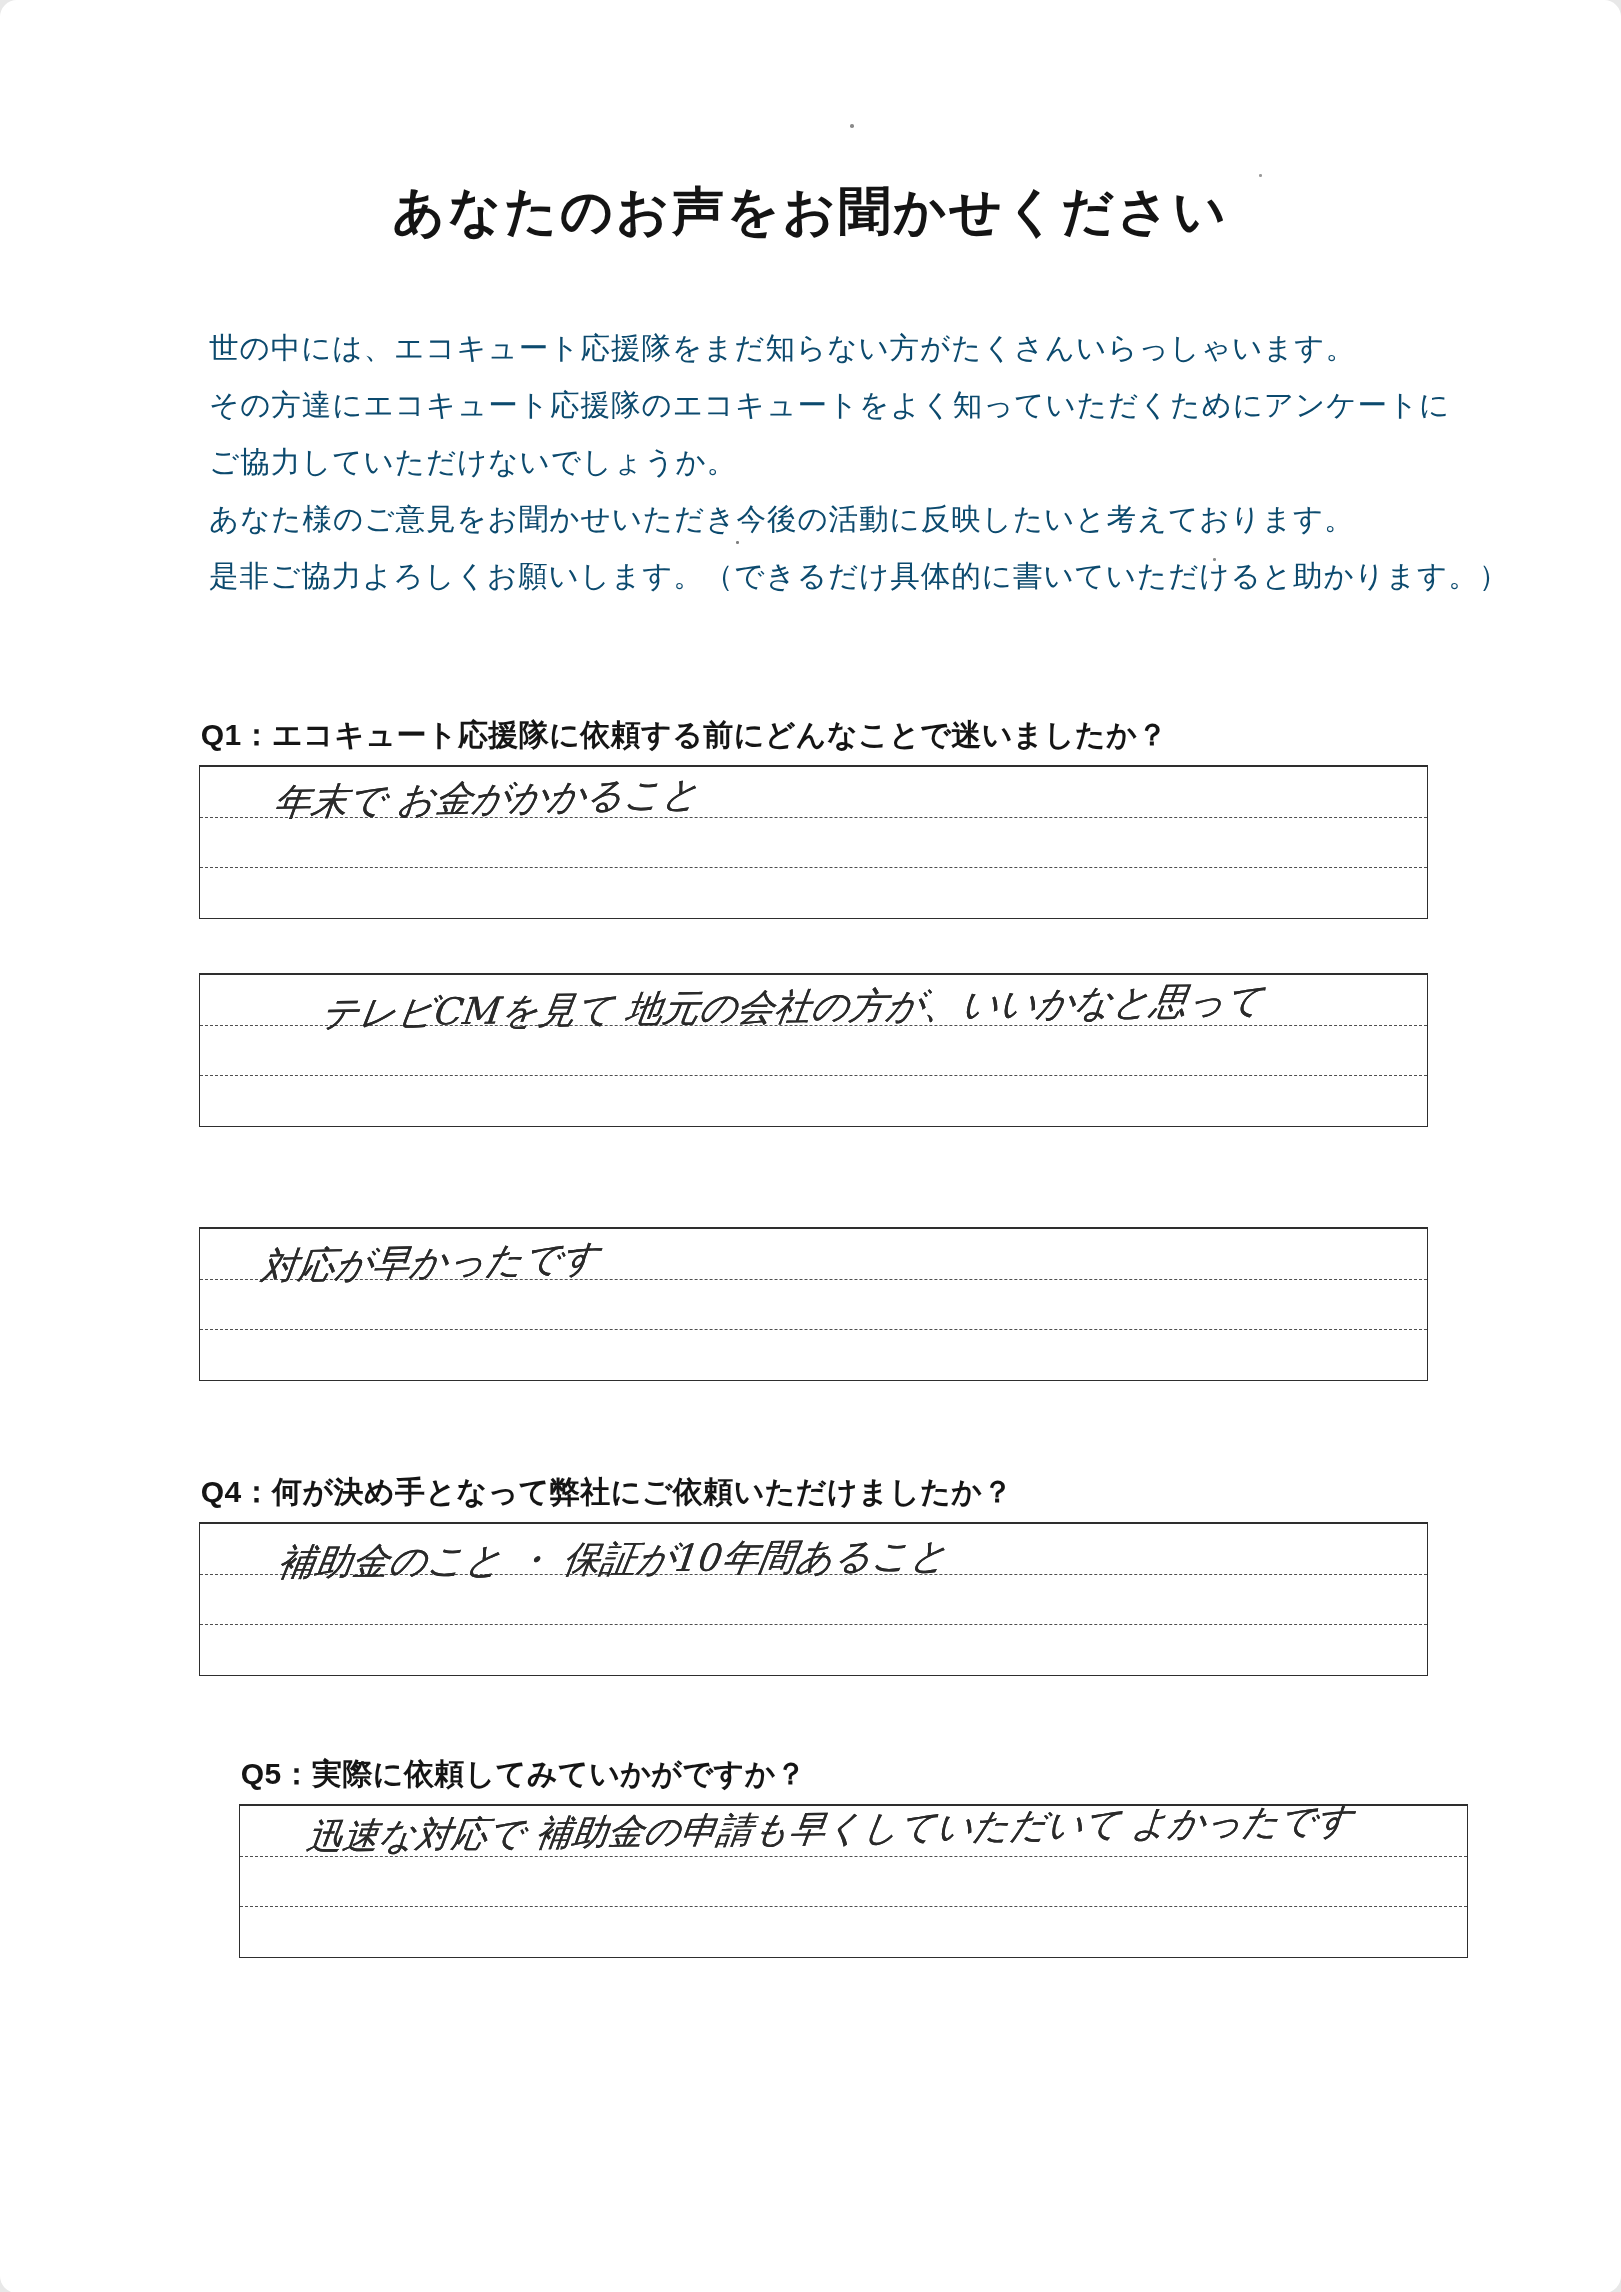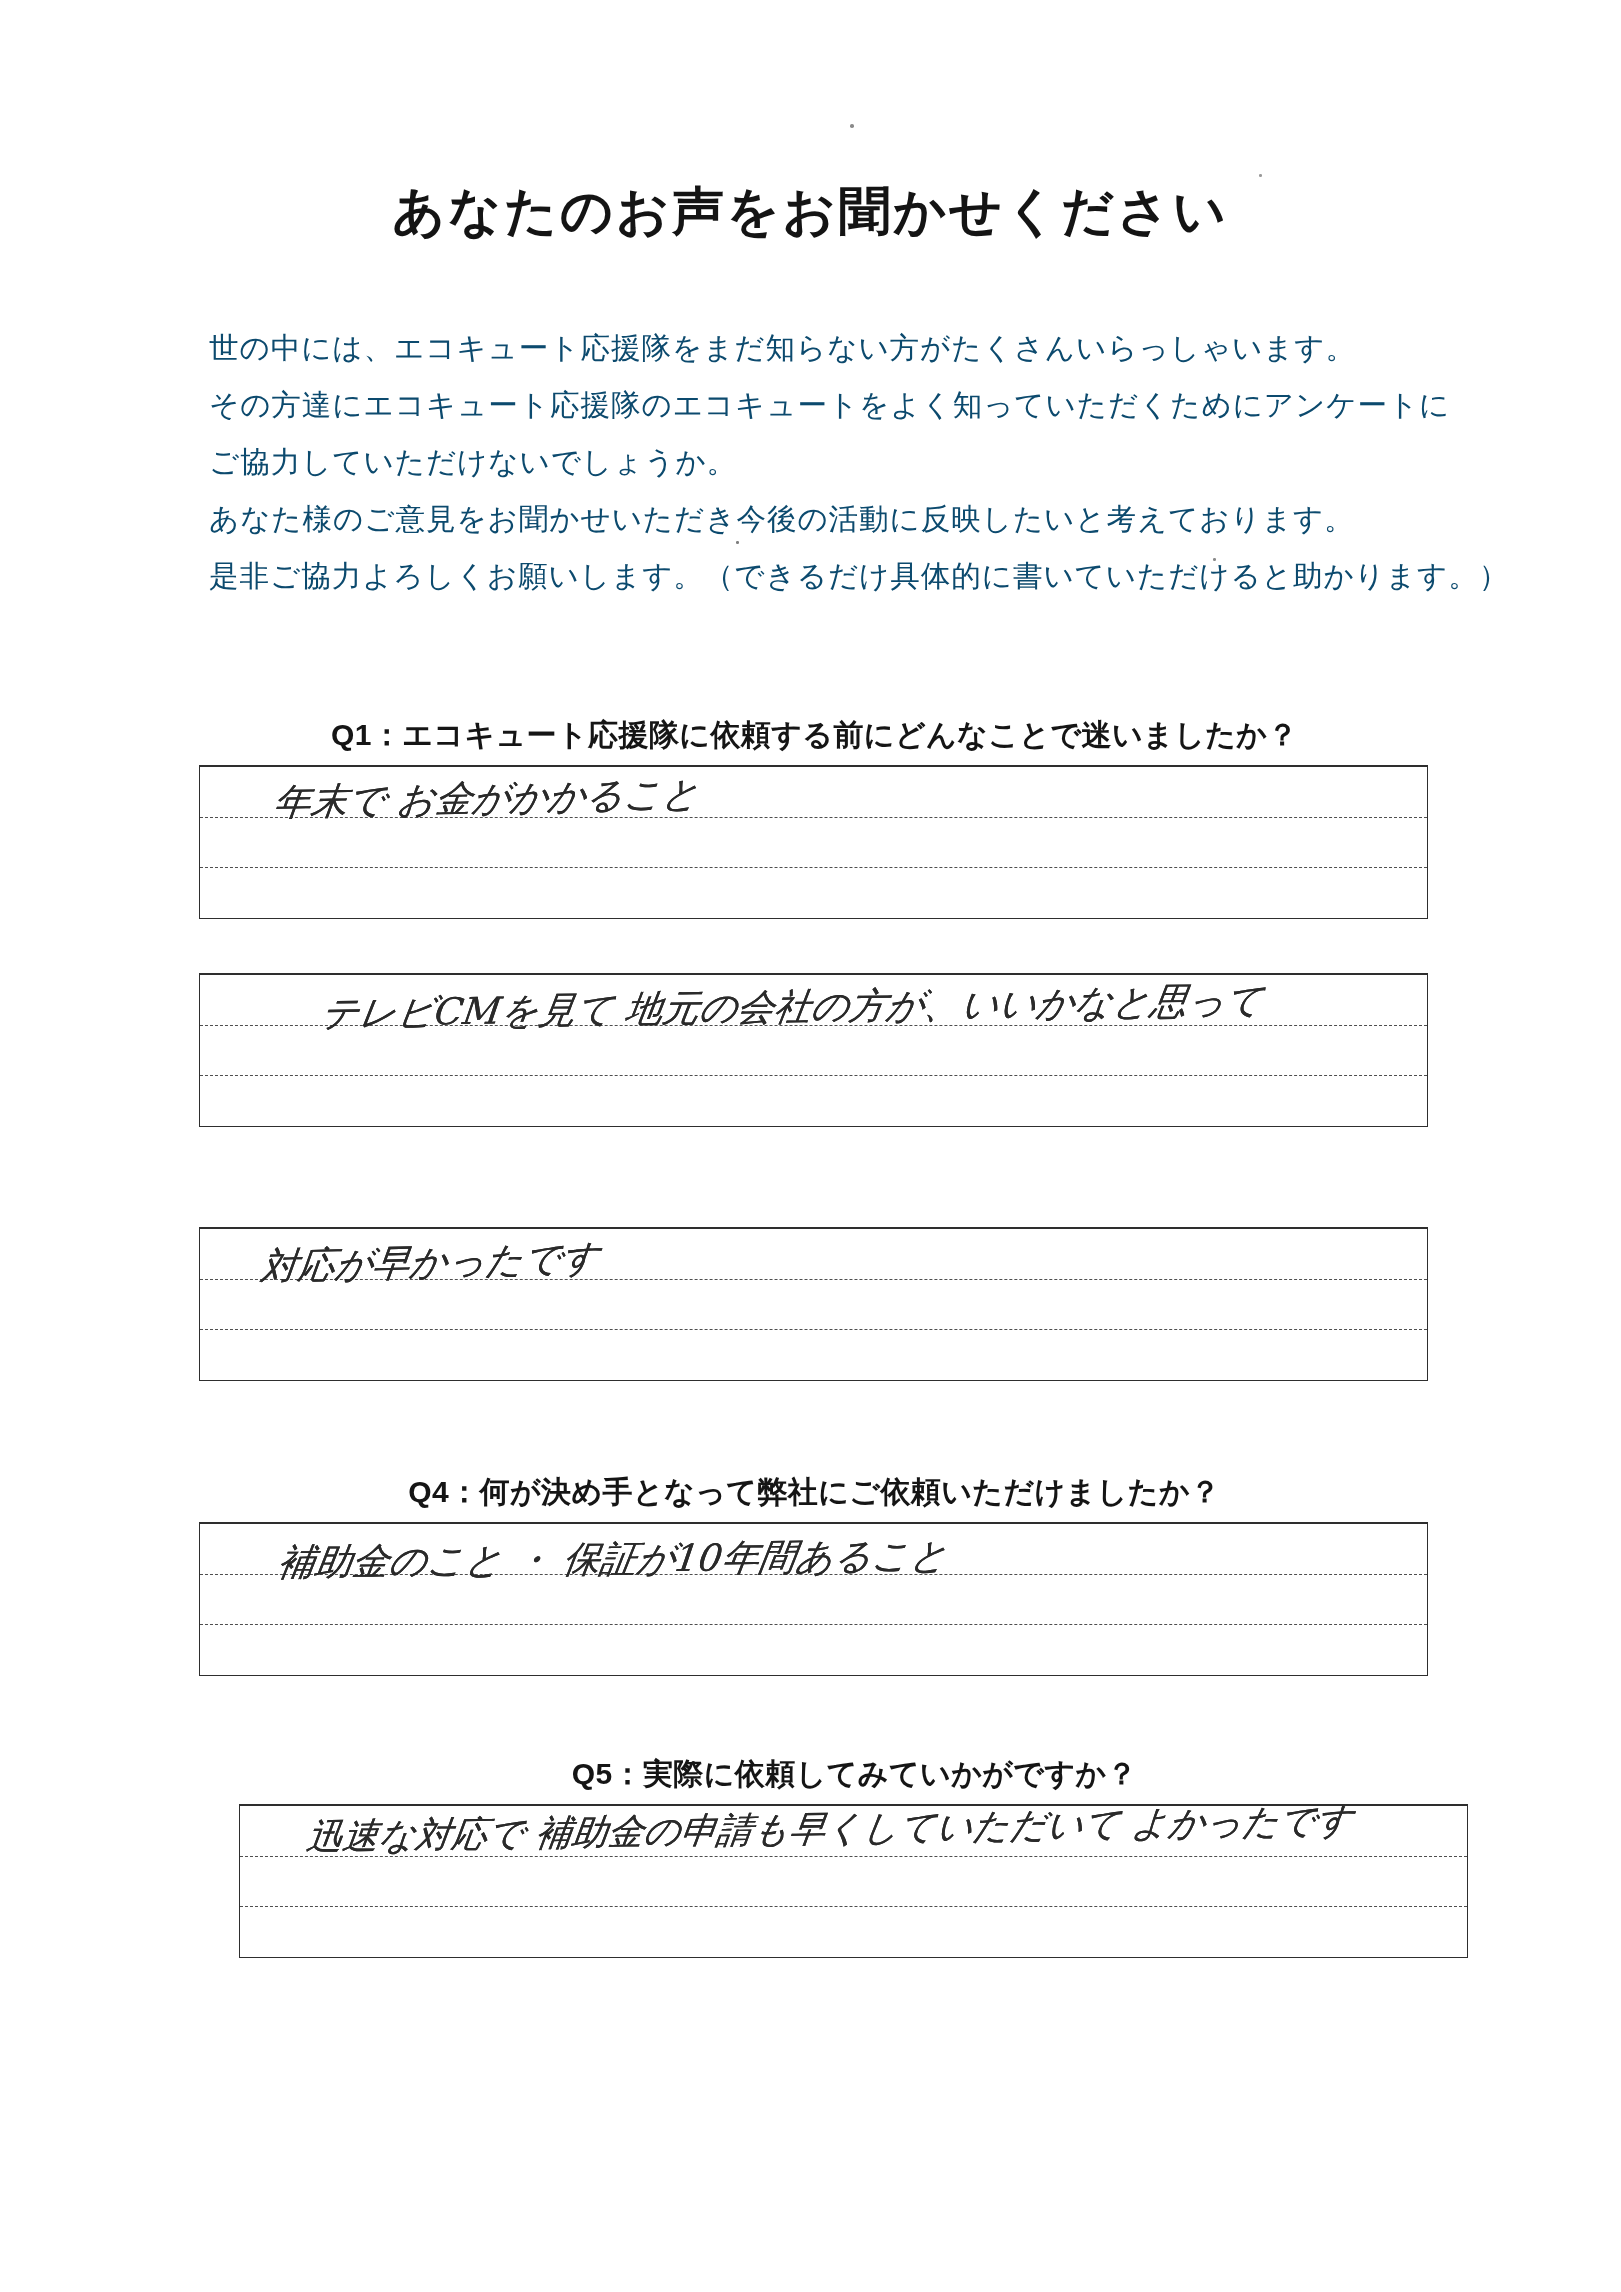--- a/index.html
+++ b/index.html
@@ -3,34 +3,35 @@
 <meta charset="utf-8">
 <style>
   html,body { margin:0; padding:0; background:#e8e8e8; }
   .page {
     position:relative;
     width:1621px; height:2293px;
     background:#ffffff;
     font-family:"Liberation Sans", sans-serif;
     color:#1b1b1b;
     overflow:hidden;
+    border-radius:17px;
   }
   .doc-title {
     position:absolute; top:177px; left:0; width:100%;
     text-align:center;
     font-size:52px; font-weight:700; letter-spacing:2.7px;
     color:#141414;
     margin:0;
   }
   .intro { position:absolute; left:209px; top:319px; width:1272px; }
   .intro-line {
     font-size:29.6px; line-height:57px; letter-spacing:0.9px;
     white-space:nowrap; color:#0c4a6e;
   }
-  .qblock { position:absolute; left:199px; width:1229px;text-align:center; }
+  .qblock { position:absolute; left:199px; width:1229px; }
   .qblock-1 { top:715px; }
   .qblock-2 { top:973px; }
   .qblock-3 { top:1227px; }
   .qblock-4 { top:1472px; }
   .qblock-5 { top:1754px;margin-left:40px; }
   .qlabel {
     font-size:30px; font-weight:700; letter-spacing:0.4px;
     margin:0 0 9px 1.8px; color:#151515; white-space:nowrap;
   }
   .qbox {

